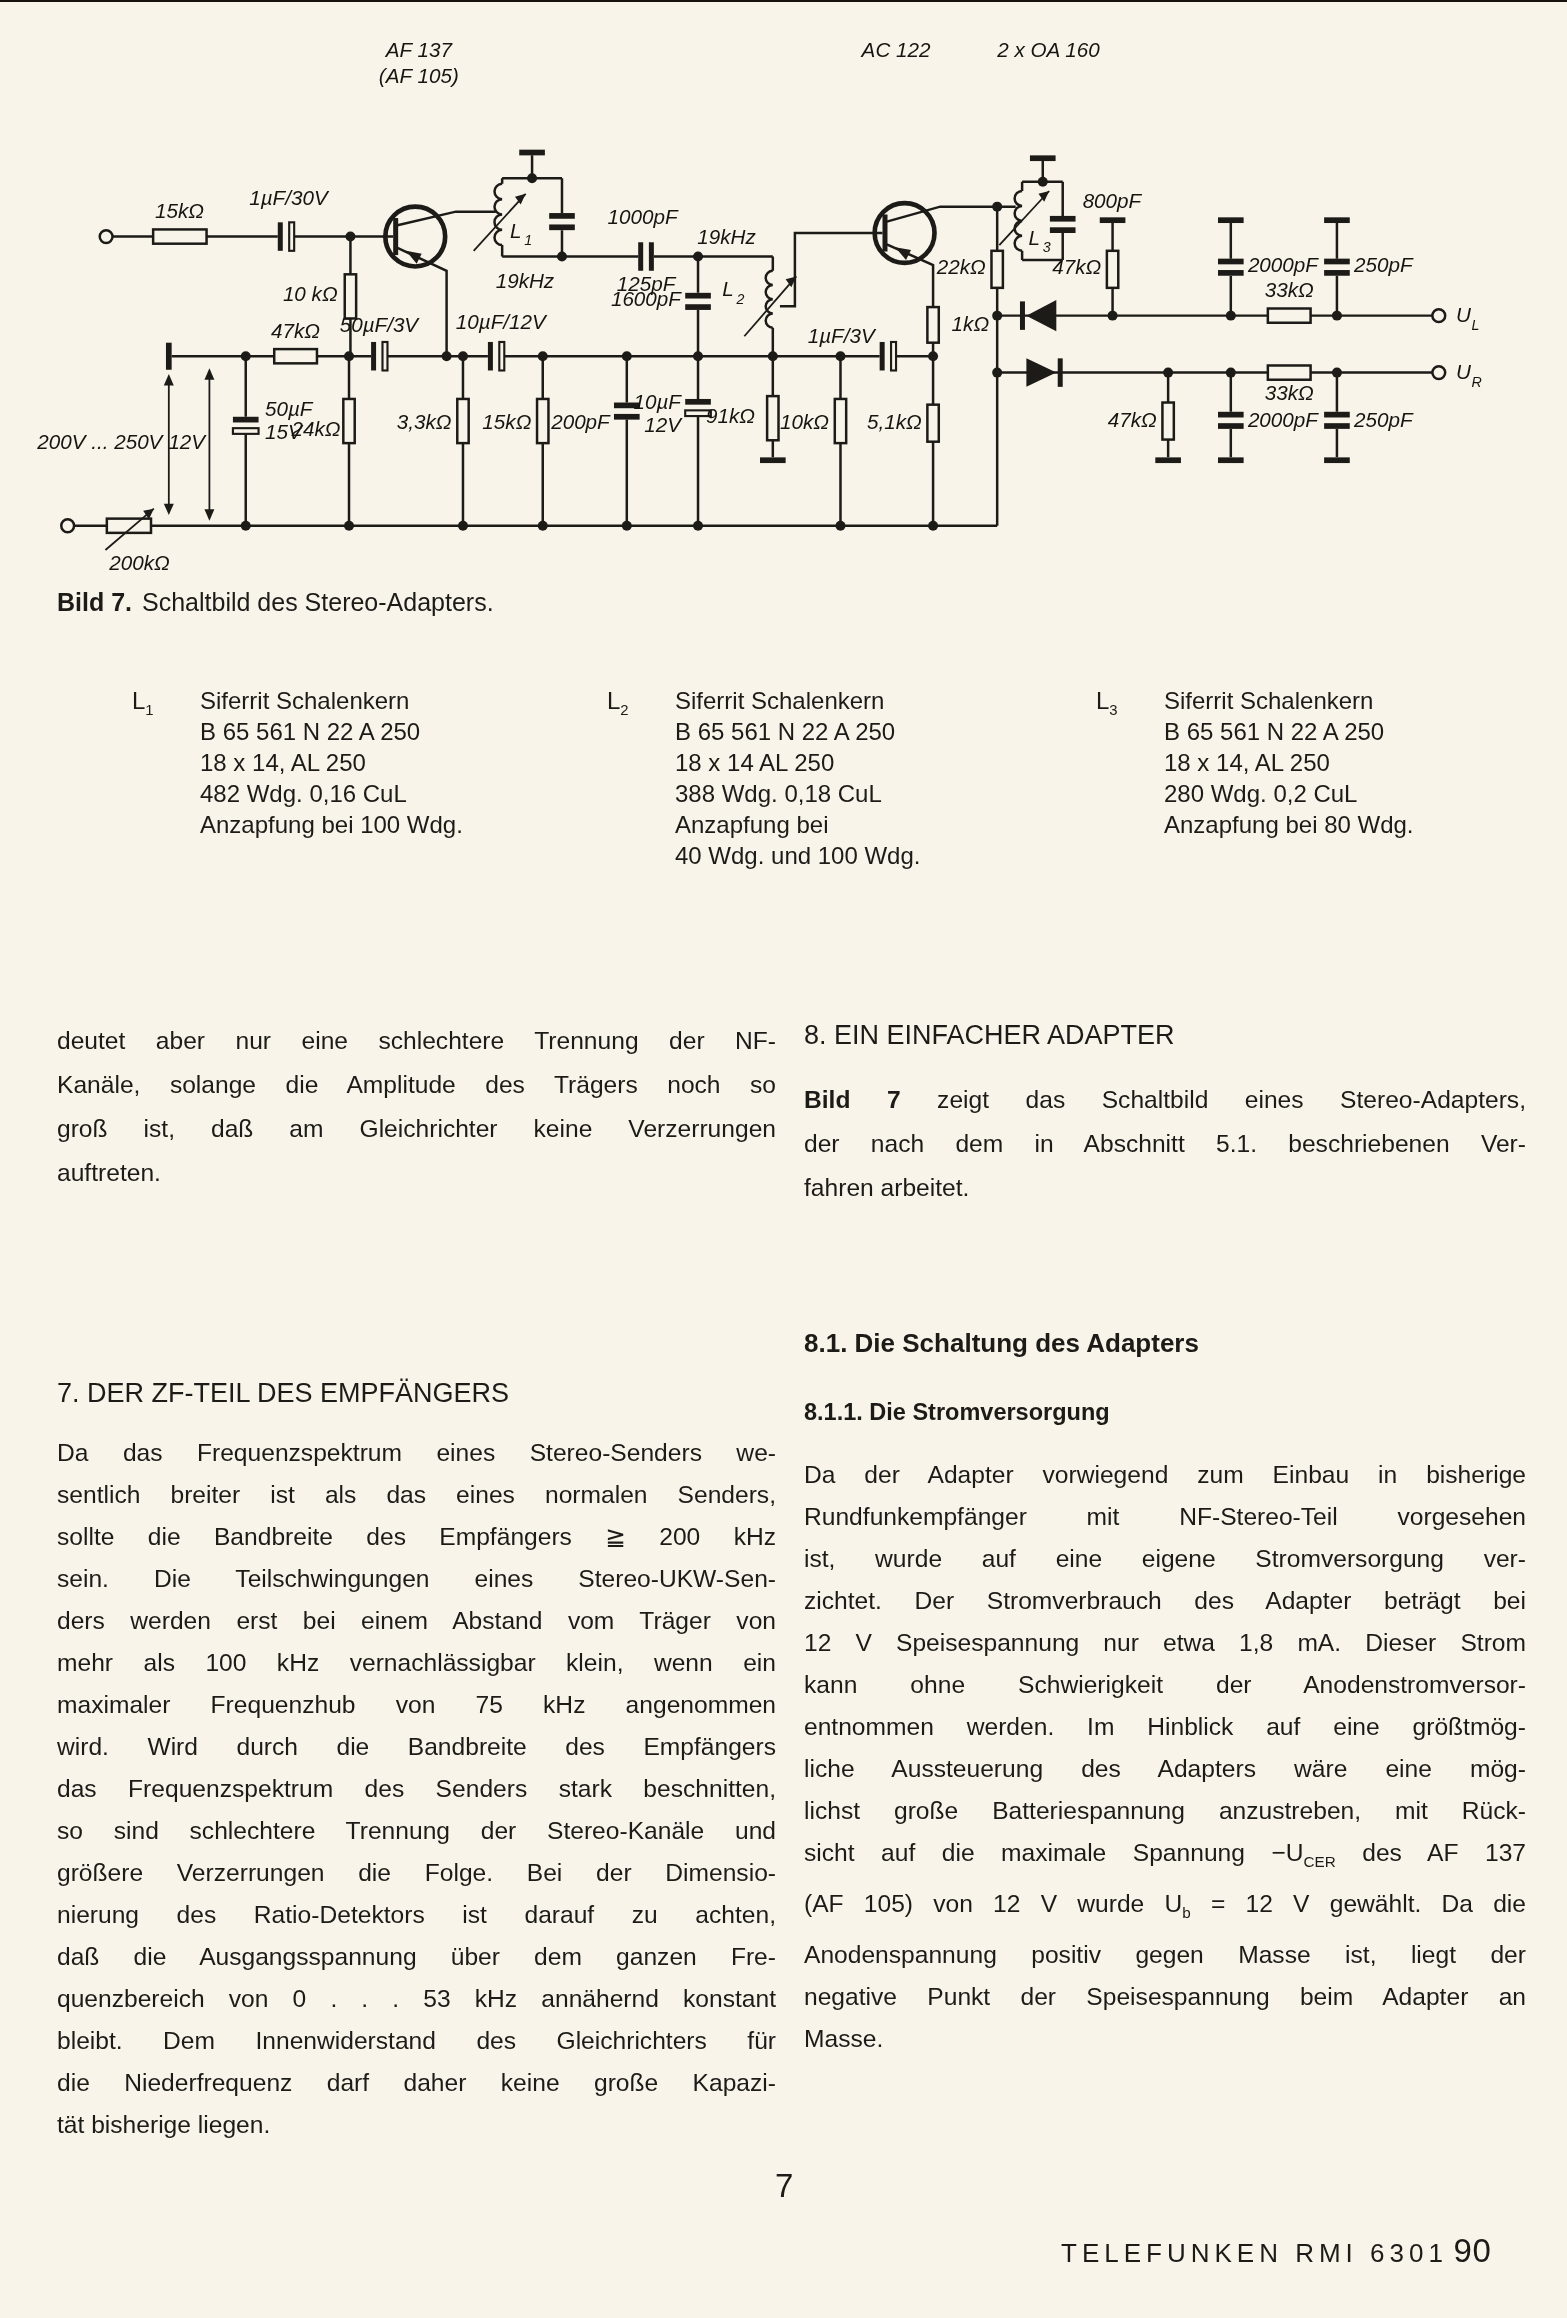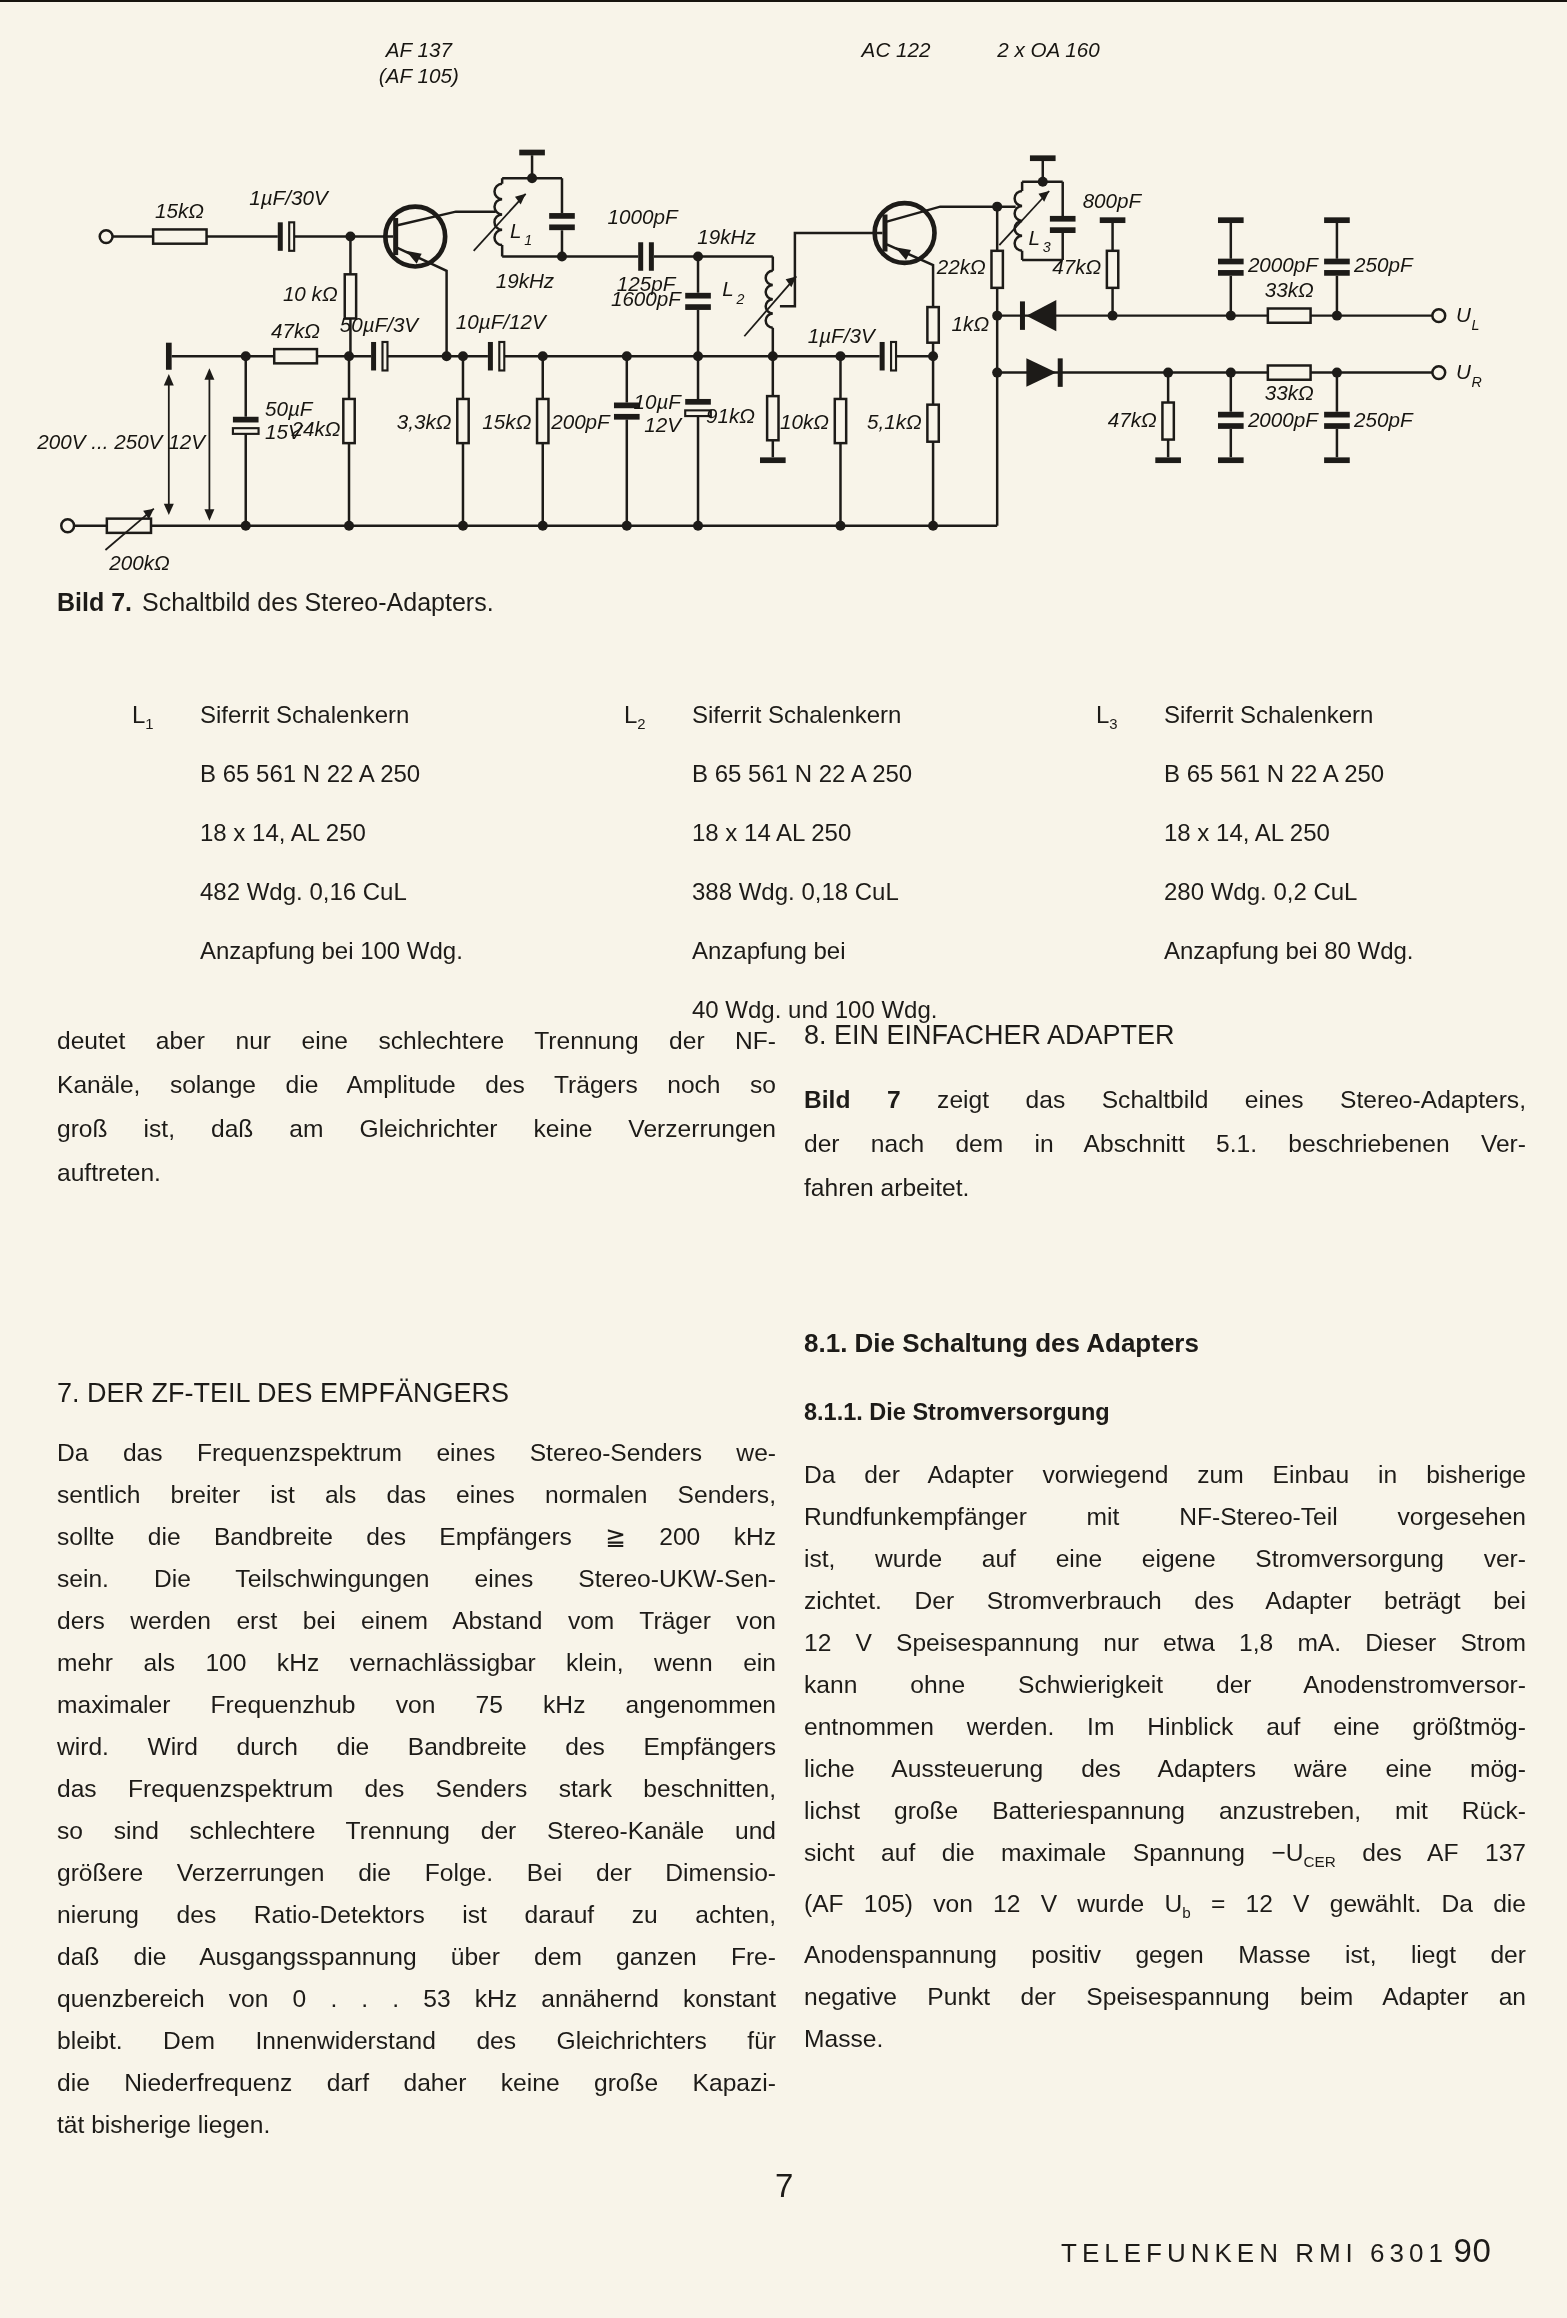--- a/index.html
+++ b/index.html
@@ -16,21 +16,21 @@
   .plate-h{fill:#f8f4e9;stroke:#1d1b18;stroke-width:3}
   .dot{fill:#1d1b18}
   .fill{fill:#1d1b18;stroke:none}
   .tcirc{stroke:#1d1b18;stroke-width:6.5;fill:none}
   .term{stroke:#1d1b18;stroke-width:3.5;fill:#f8f4e9}
   .thin{stroke:#1d1b18;stroke-width:2.5;fill:none}
   svg text{font-family:"Liberation Sans",sans-serif;font-style:italic;font-size:29px;fill:#171511}
   svg text.sub{font-size:20px}
   .caption{position:absolute;left:57px;top:588px;font-size:25px;white-space:nowrap}
   .caption .cb{font-weight:bold;margin-right:10px}
-  .coil-block{position:absolute;top:685px;font-size:24px;line-height:59px}
+  .coil-block{position:absolute;top:685px;font-size:24px;line-height:31px}
   .coil-label{position:absolute;left:0;top:0}
   .coil-lines{margin-left:68px}
   .col{position:absolute;font-size:24.6px}
   .w-left{left:57px;width:719px}
   .w-right{left:804px;width:722px}
   .para1{line-height:44px}
   .para2{line-height:42px}
   .justify .tline{text-align:justify;text-align-last:justify}
   .justify .tline.last{text-align-last:left}
   .hmajor{font-weight:normal;font-size:27px;white-space:nowrap}
@@ -334,21 +334,21 @@
 <div class="coil-block" style="left:132px;width:456px">
   <span class="coil-label"><span>L</span><sub>1</sub></span>
   <div class="coil-lines">
       <div class="tline"><span>Siferrit Schalenkern</span></div>
       <div class="tline"><span>B 65 561 N 22 A 250</span></div>
       <div class="tline"><span>18 x 14, AL 250</span></div>
       <div class="tline"><span>482 Wdg. 0,16 CuL</span></div>
       <div class="tline last"><span>Anzapfung bei 100 Wdg.</span></div>
     </div>
 </div>
-<div class="coil-block" style="left:624px;width:470px">
+<div class="coil-block" style="left:607px;width:470px">
   <span class="coil-label"><span>L</span><sub>2</sub></span>
   <div class="coil-lines">
       <div class="tline"><span>Siferrit Schalenkern</span></div>
       <div class="tline"><span>B 65 561 N 22 A 250</span></div>
       <div class="tline"><span>18 x 14 AL 250</span></div>
       <div class="tline"><span>388 Wdg. 0,18 CuL</span></div>
       <div class="tline"><span>Anzapfung bei</span></div>
       <div class="tline last"><span>40 Wdg. und 100 Wdg.</span></div>
     </div>
 </div>

